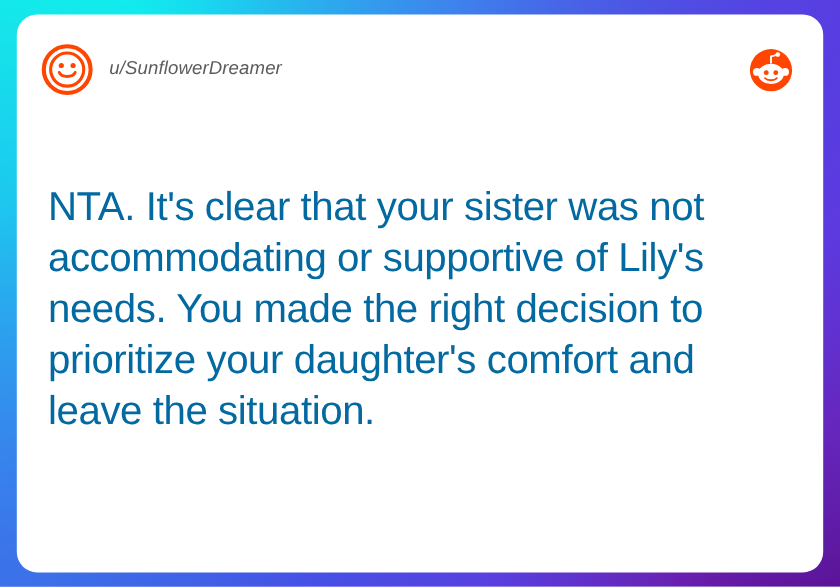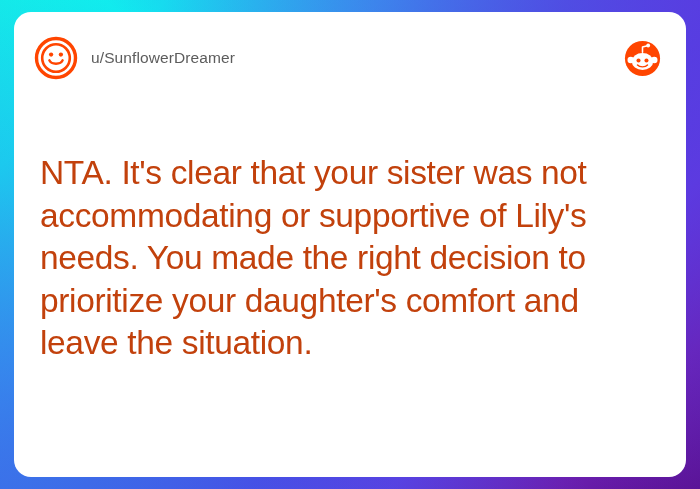--- a/index.html
+++ b/index.html
@@ -74,41 +74,42 @@
     flex: 0 0 44px;
     display: block;
   }
 
   .username {
     margin-left: 13px;
     font-size: 15.5px;
     color: #5C5C5C;
     letter-spacing: 0.1px;
     white-space: nowrap;
+    font-style: italic;
   }
 
   .spacer { flex: 1 1 auto; }
 
   .brand-logo {
     width: 37px;
     height: 37px;
     flex: 0 0 37px;
     display: block;
     margin-right: 5px;
   }
 
   
   #post-body {
     position: absolute;
     left: 26px;
     right: 26px;
     top: 140px;
     font-size: 33.5px;
     line-height: 42.5px;
-    color: #c2410c;
+    color: #0369a1;
     letter-spacing: -0.35px;
     white-space: pre-wrap;
     word-break: normal;
   }
 </style>
 </head>
 <body>
 
 <div id="canvas">
 

